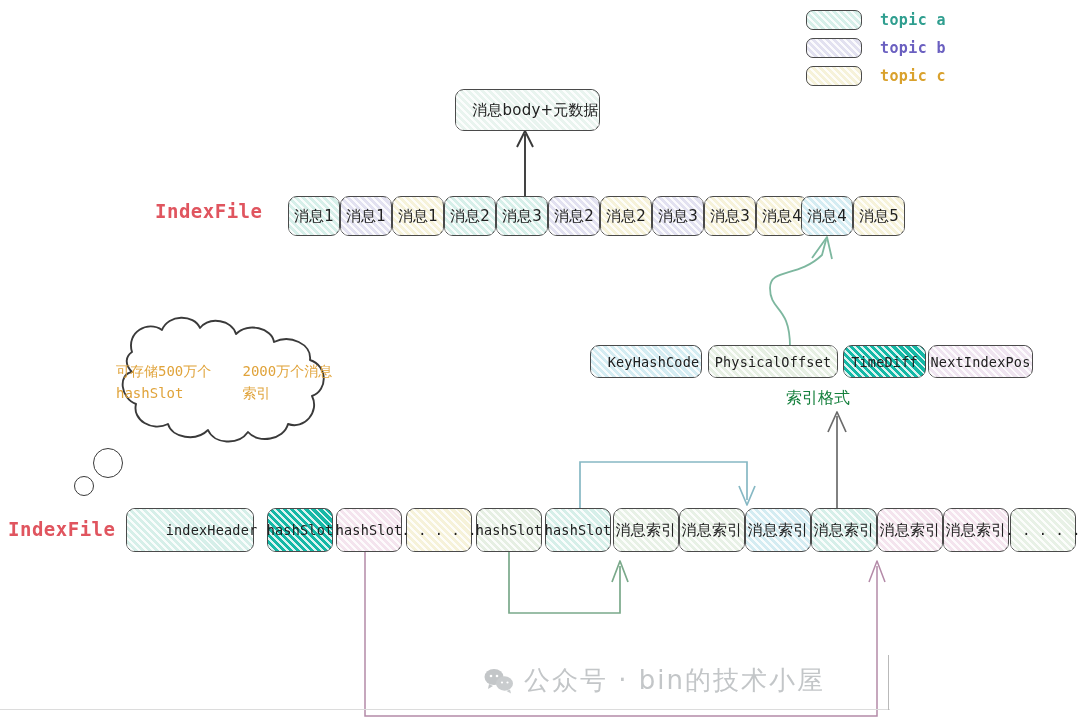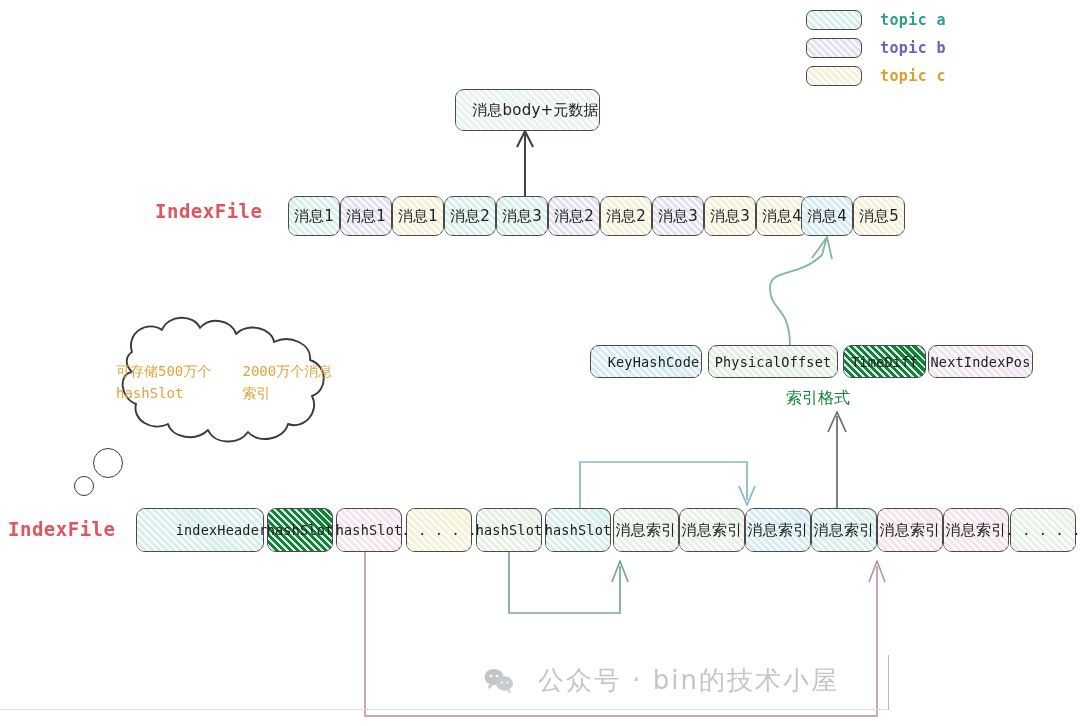--- a/index.html
+++ b/index.html
@@ -39,21 +39,21 @@
   }
   .box > span { position:relative; z-index:2; }
 
   
   .f-mint   { background:#d6efe9; }
   .f-violet { background:#e2e1f0; }
   .f-cream  { background:#f6f2d9; }
   .f-pink   { background:#f4e4ee; }
   .f-green  { background:#e6efe3; }
   .f-cyan   { background:#d4ecf2; }
-  .f-sand   { background:#15803d; }
+  .f-sand   { background:#14b8a6; }
   .f-lilac  { background:#efe4f0; }
   .f-palem  { background:#e9f4ef;padding-left:16px; }
   .f-pgreen { background:#e8f1e6; }
 
   
   .side-label{
     position:absolute;
     font-family:"DejaVu Sans Mono","Liberation Mono",monospace;
     font-size:19px; font-weight:bold; color:#e0555f;
     letter-spacing:.5px;
@@ -87,21 +87,21 @@
   
   .plain{
     position:absolute; color:#15803d; font-size:15px;
     font-family:"DejaVu Sans","Liberation Sans",sans-serif;
     text-align:center;
   }
 
   
   #watermark{
     position:absolute; left:484px; top:663px;
-    display:flex; align-items:center; gap:24px;
+    display:flex; align-items:center; gap:10px;
     color:#c3c6c8; font-size:26px; letter-spacing:2px;
     font-family:"DejaVu Sans","Liberation Sans",sans-serif;
   }
   #wm-rule{ position:absolute; left:0; top:709px; width:890px; height:1px; background:#dcdcdc; }
   #wm-rule2{ position:absolute; left:888px; top:655px; width:1px; height:55px; background:#b9b9b9; }
 </style>
 </head>
 <body>
 
 <div id="stage">
@@ -238,21 +238,21 @@
     <div class="box mono hatch f-lilac" style="left:928px; top:345px; width:105px; height:33px;">
         <span>NextIndexPos</span>
       </div>
   </div>
 
   <div class="plain" style="left:786px; top:388px; font-size:16px;">索引格式</div>
 
   <div class="side-label" style="left:8px; top:518px;text-align:right;">IndexFile</div>
 
   <div>
-    <div class="box mono hatch f-mint" style="left:136px; top:508px; width:128px; height:44px;padding-left:43px;">
+    <div class="box mono hatch f-mint" style="left:126px; top:508px; width:128px; height:44px;padding-left:43px;">
         <span>indexHeader</span>
       </div>
     <div class="box mono hatch f-sand" style="left:267px; top:508px; width:66px;  height:44px;">
         <span>hashSlot</span>
       </div>
     <div class="box mono hatch f-pink" style="left:336px; top:508px; width:66px;  height:44px;">
         <span>hashSlot</span>
       </div>
     <div class="box mono hatch f-cream" style="left:406px; top:508px; width:66px;  height:44px;">
         <span>. . . . .</span>

